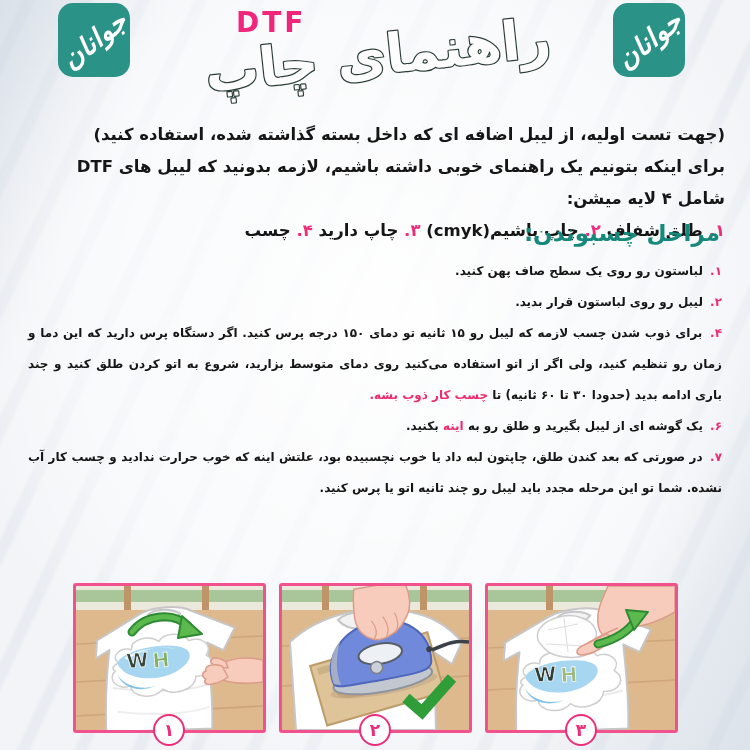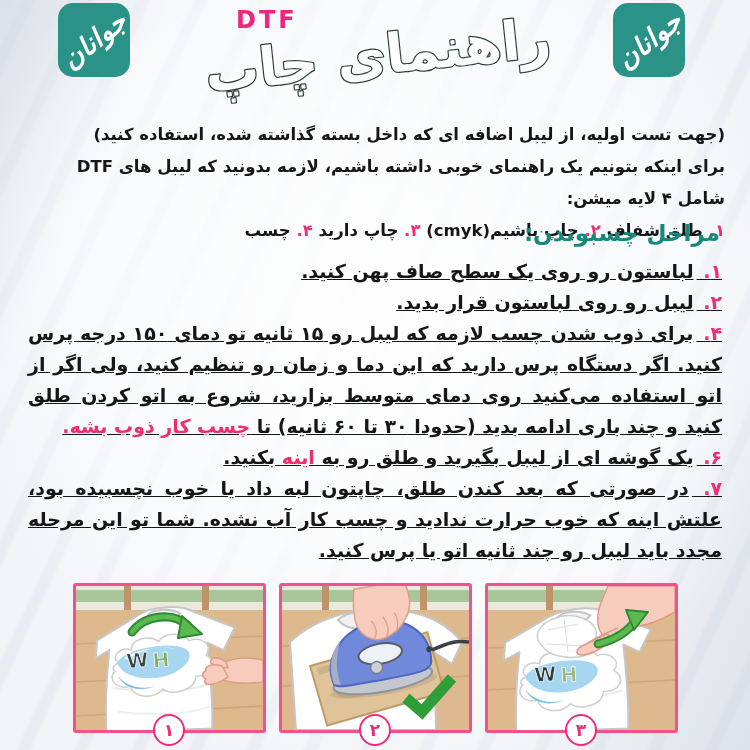--- a/index.html
+++ b/index.html
@@ -27,21 +27,21 @@
   .logo-left { left:58px; }
   .logo-right { left:613px; }
   .logo .cal {
     position:absolute; left:50%; top:50%;
     transform:translate(-50%,-50%) rotate(-38deg);
     color:#ffffff; font-size:27px; font-weight:bold; font-style:italic;
     white-space:nowrap; direction:rtl;
   }
   .dtf {
     position:absolute; left:236px; top:6px;
-    color:#f0267c; font-size:24px; font-weight:900; letter-spacing:3px;
+    color:#f0267c; font-size:28px; font-weight:900; letter-spacing:3px;
   }
   .title-svg { position:absolute; left:196px; top:0; width:364px; height:114px; overflow:visible; }
 
   
   .intro {
     position:absolute; top:119px; left:25px; right:25px;
     direction:rtl; text-align:right;
     color:#161616; font-weight:bold; font-size:16.5px; line-height:32px;
   }
   .num { color:#ee2d7a; }
@@ -50,21 +50,21 @@
   
   .section-heading {
     position:absolute; top:220px; right:30px;
     direction:rtl; color:#17897c; font-size:23px; font-weight:bold;text-align:right;
   }
 
   
   .steps {
     position:absolute; top:256px; right:28px; left:28px;
     direction:rtl; text-align:justify;
-    color:#161616; font-weight:bold; font-size:19px; line-height:31px;text-decoration:underline;
+    color:#161616; font-weight:bold; font-size:12px; line-height:31px;
   }
   .step { margin:0; }
   .step .num { padding-left:3px; }
 
   
   .panels {
     position:absolute; top:583px; left:0; right:0;
     display:flex; justify-content:center; gap:13px;
   }
   .panel {

